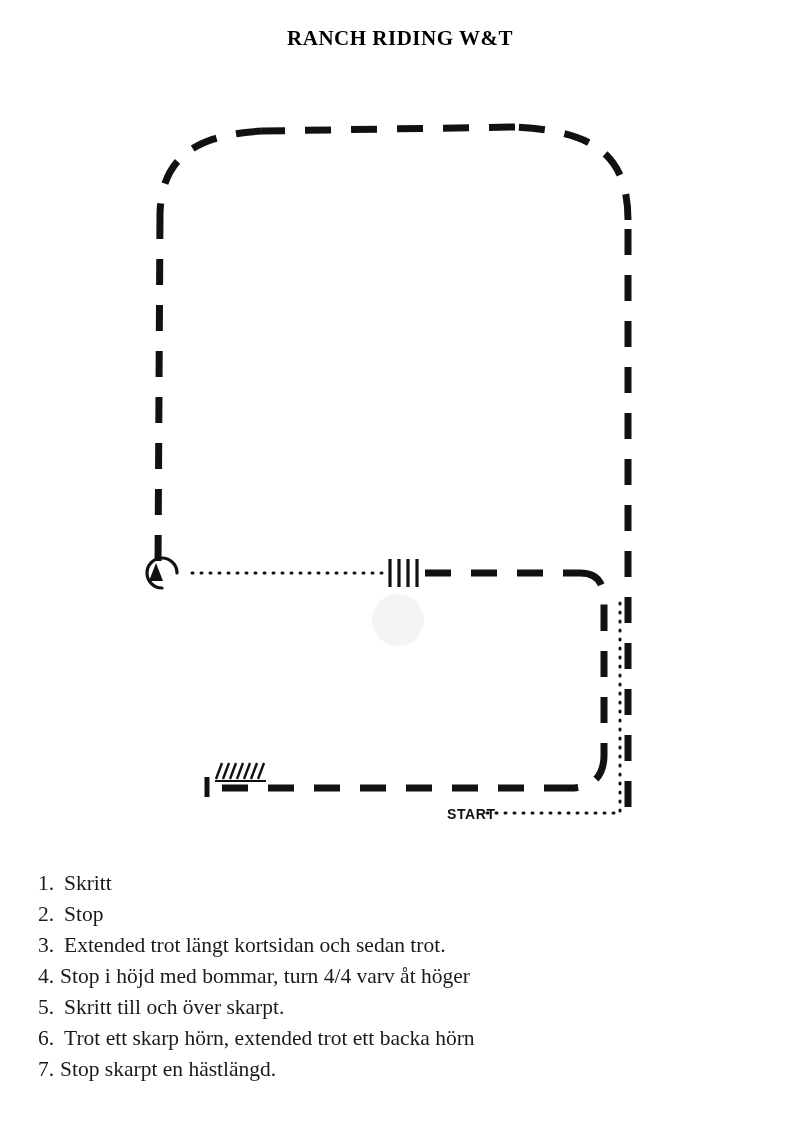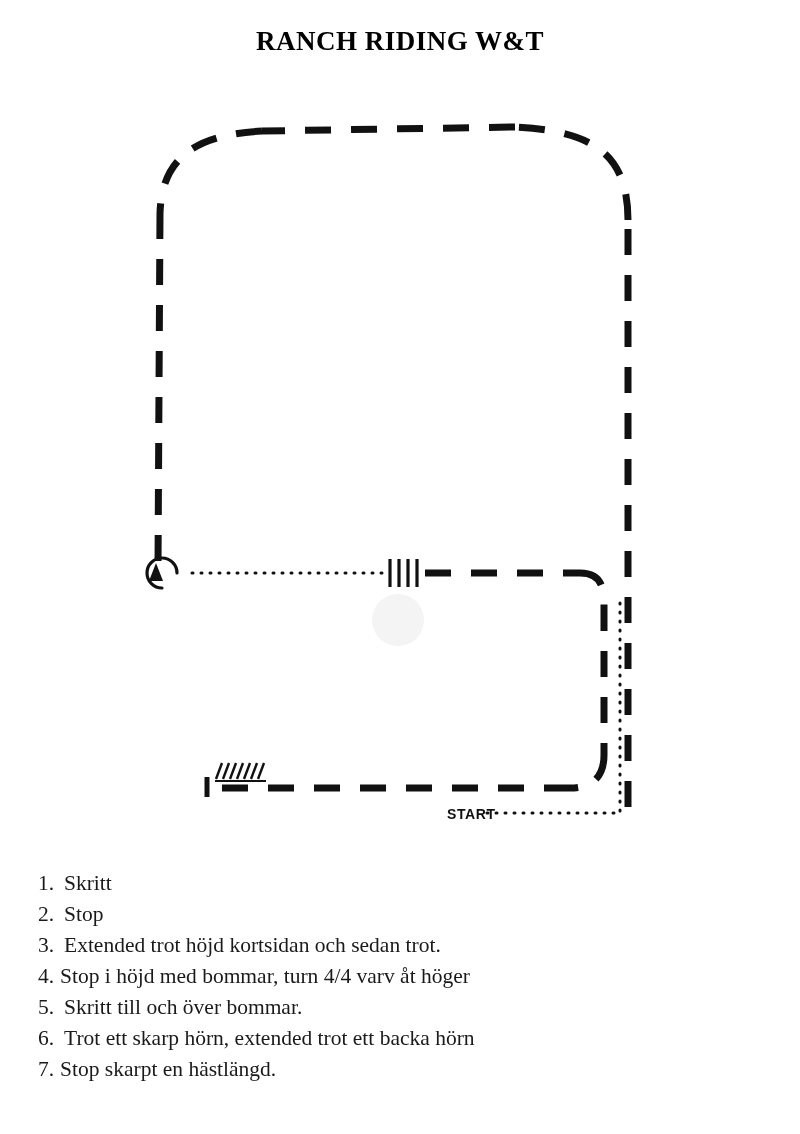--- a/index.html
+++ b/index.html
@@ -21,21 +21,21 @@
     height: 1134px;
   }
   .title {
     position: absolute;
     top: 26px;
     left: 0;
     width: 800px;
     text-align: center;
     font-family: "Liberation Serif", serif;
     font-weight: bold;
-    font-size: 27px;
+    font-size: 21px;
     letter-spacing: 0.5px;
     color: #000000;
   }
   .diagram {
     position: absolute;
     top: 95px;
     left: 0;
     width: 800px;
     height: 745px;
   }
@@ -161,29 +161,29 @@
     <div class="step">
       <span class="step-num">1.</span>
       <span class="step-text">Skritt</span>
     </div>
     <div class="step">
       <span class="step-num">2.</span>
       <span class="step-text">Stop</span>
     </div>
     <div class="step">
       <span class="step-num">3.</span>
-      <span class="step-text">Extended trot höjd kortsidan och sedan trot.</span>
+      <span class="step-text">Extended trot längt kortsidan och sedan trot.</span>
     </div>
     <div class="step">
       <span class="step-num tight">4.</span>
       <span class="step-text">Stop i höjd med bommar, turn 4/4 varv åt höger</span>
     </div>
     <div class="step">
       <span class="step-num">5.</span>
-      <span class="step-text">Skritt till och över bommar.</span>
+      <span class="step-text">Skritt till och över skarpt.</span>
     </div>
     <div class="step">
       <span class="step-num">6.</span>
       <span class="step-text">Trot ett skarp hörn, extended trot ett backa hörn</span>
     </div>
     <div class="step">
       <span class="step-num tight">7.</span>
       <span class="step-text">Stop skarpt en hästlängd.</span>
     </div>
   </div>

